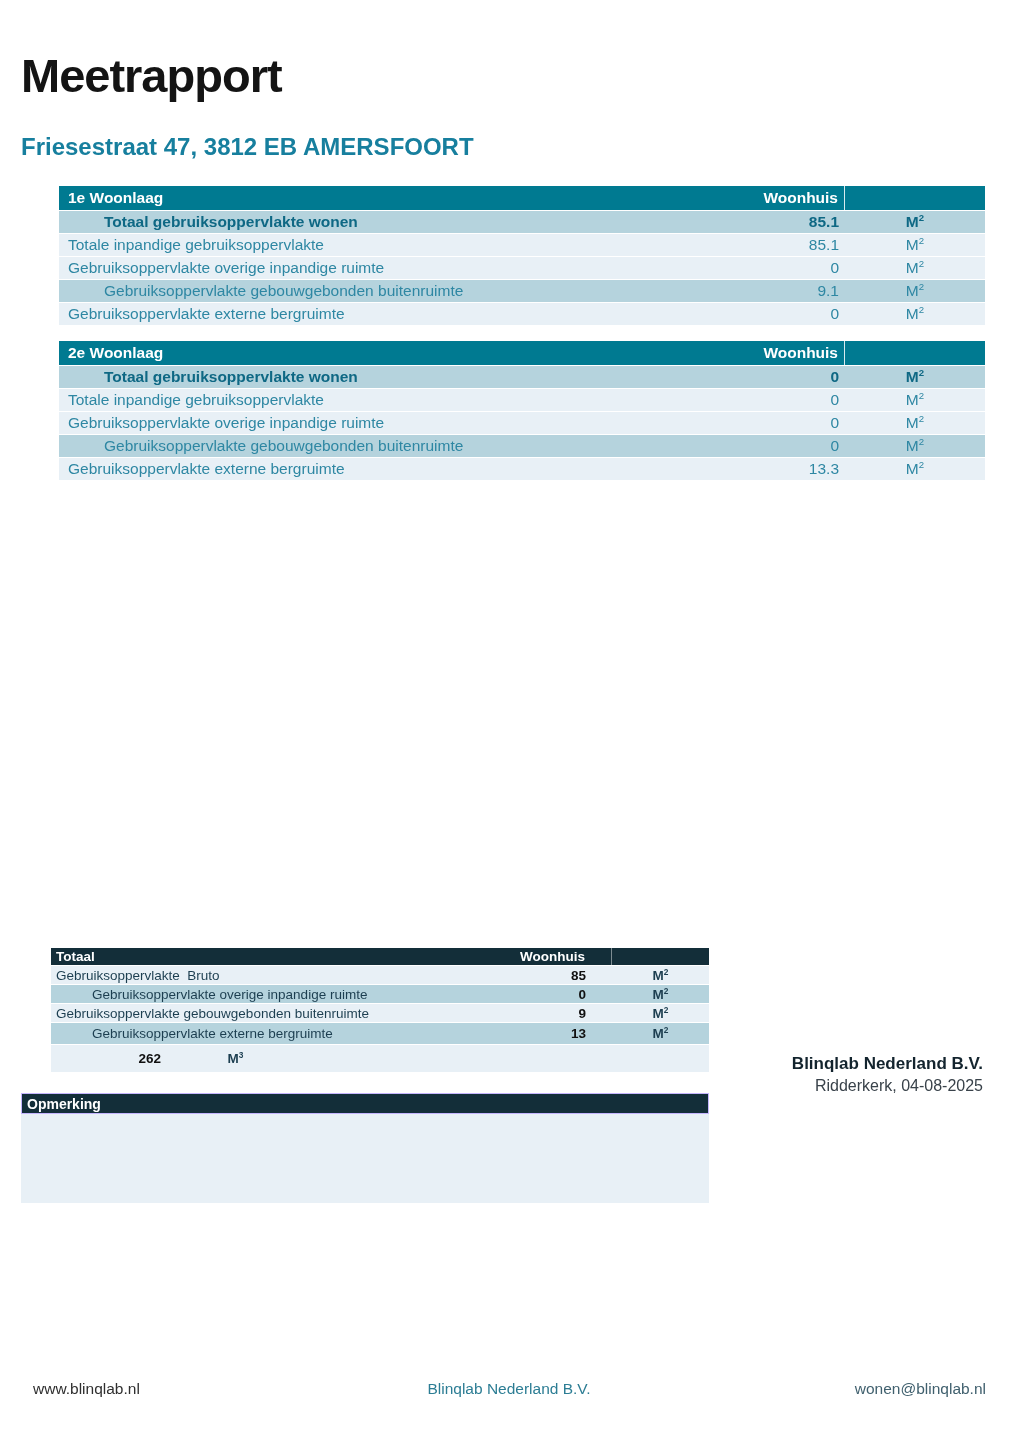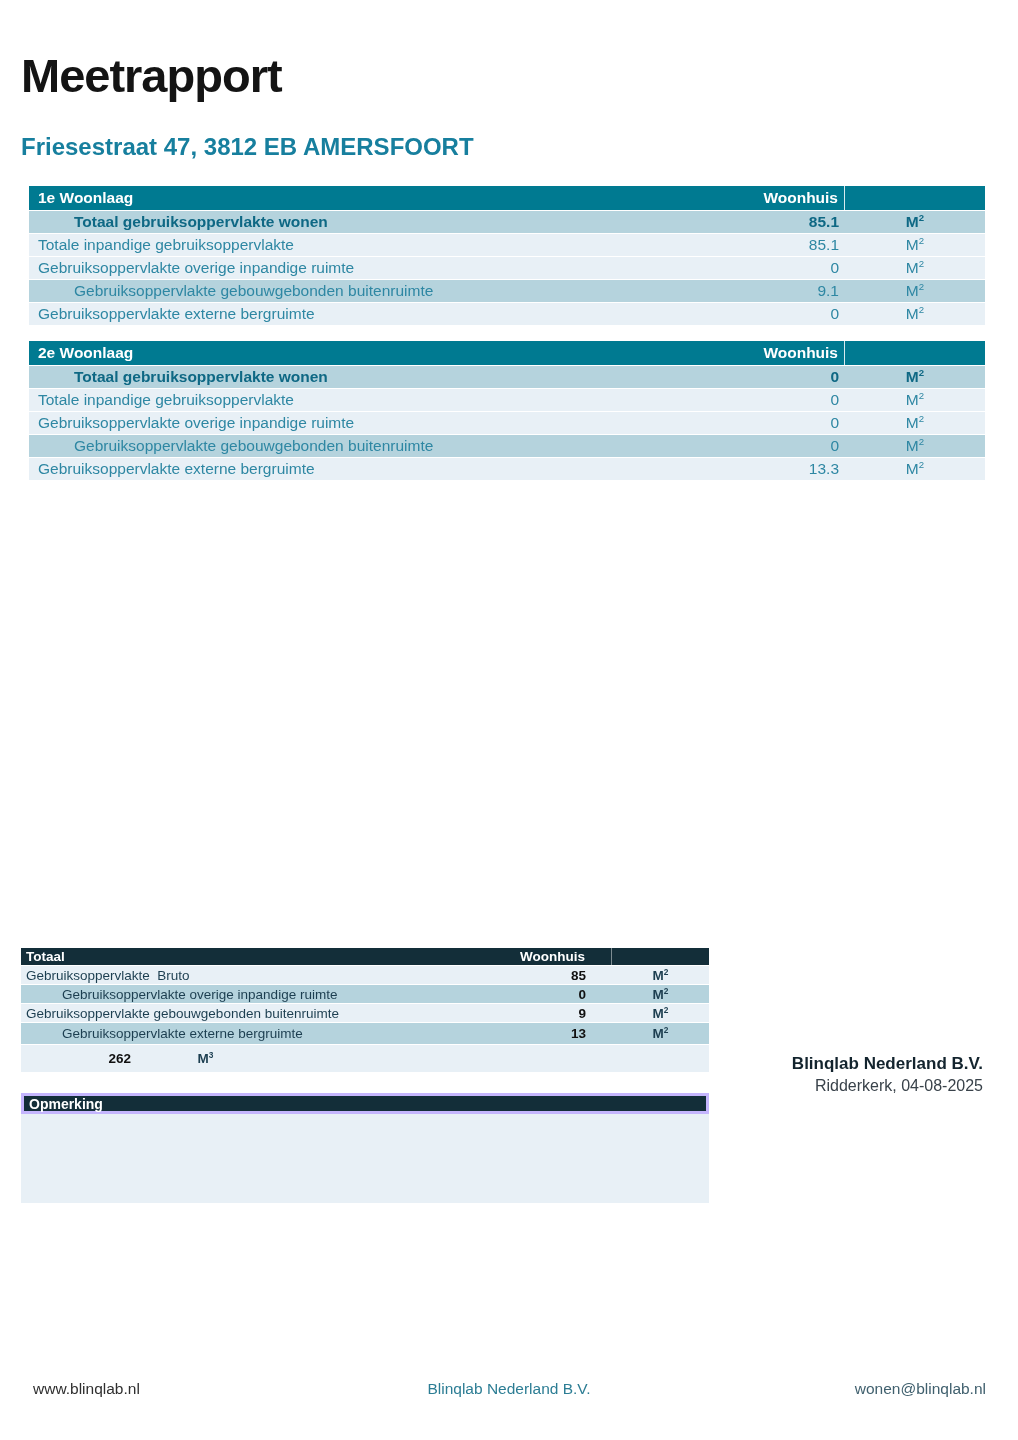--- a/index.html
+++ b/index.html
@@ -21,21 +21,21 @@
   }
   .doc-address{
     left:21px;top:133px;
     font-size:24px;font-weight:bold;color:#177f9e;
   }
 
   
   .tbl{left:29px;width:956px;}
   .tbl-1{top:186px;}
   .tbl-2{top:341px;}
-  .trow{display:flex;align-items:center;box-sizing:border-box;border-bottom:1px solid #ffffff;}
+  .trow{display:flex;align-items:center;box-sizing:border-box;border-bottom:1px solid #ffffff;margin-left:30px;}
   .t-head{
     height:25px;background:#007a91;color:#ffffff;font-weight:bold;font-size:15.5px;
   }
   .t-head .cu{border-left:1px solid rgba(255,255,255,.85);height:100%;display:flex;align-items:center;justify-content:center;}
   .t-r{height:23px;font-size:15.5px;color:#2e87a3;}
   .row-med{background:#b5d3dd;padding-left:36px;}
   .row-light{background:#e8f0f6;}
   .bold-row{font-weight:bold;color:#0e6884;}
   .bold-row .cl,.bold-row .cv,.bold-row .cu{font-weight:bold;color:#0e6884;}
   .cl{flex:1;padding-left:9px;white-space:pre-wrap;overflow:hidden;}
@@ -54,21 +54,21 @@
   .t3-last{height:28px;}
   .cl3{flex:1;padding-left:5px;white-space:pre-wrap;overflow:hidden;}
   .cv3{width:110px;text-align:right;padding-right:26px;}
   .cu3{width:97px;text-align:center;}
 
   
   .remark{left:21px;top:1093px;width:688px;}
   .remark-head{
     height:21px;background:#132e39;color:#ffffff;font-weight:bold;font-size:14px;
     display:flex;align-items:center;padding-left:5px;box-sizing:border-box;
-    border:3px solid #c4b5fd;
+    border:1px solid #c4b5fd;
   }
   .remark-body{height:89px;background:#e8f0f6;}
 
   
   .sig{right:35px;top:1052px;text-align:right;}
   .sig-company{font-size:17px;font-weight:bold;color:#13242e;line-height:23px;}
   .sig-date{font-size:16px;color:#39424a;line-height:22px;}
 
   
   .logo-wrap{right:35px;top:1108px;width:78px;height:100px;}

